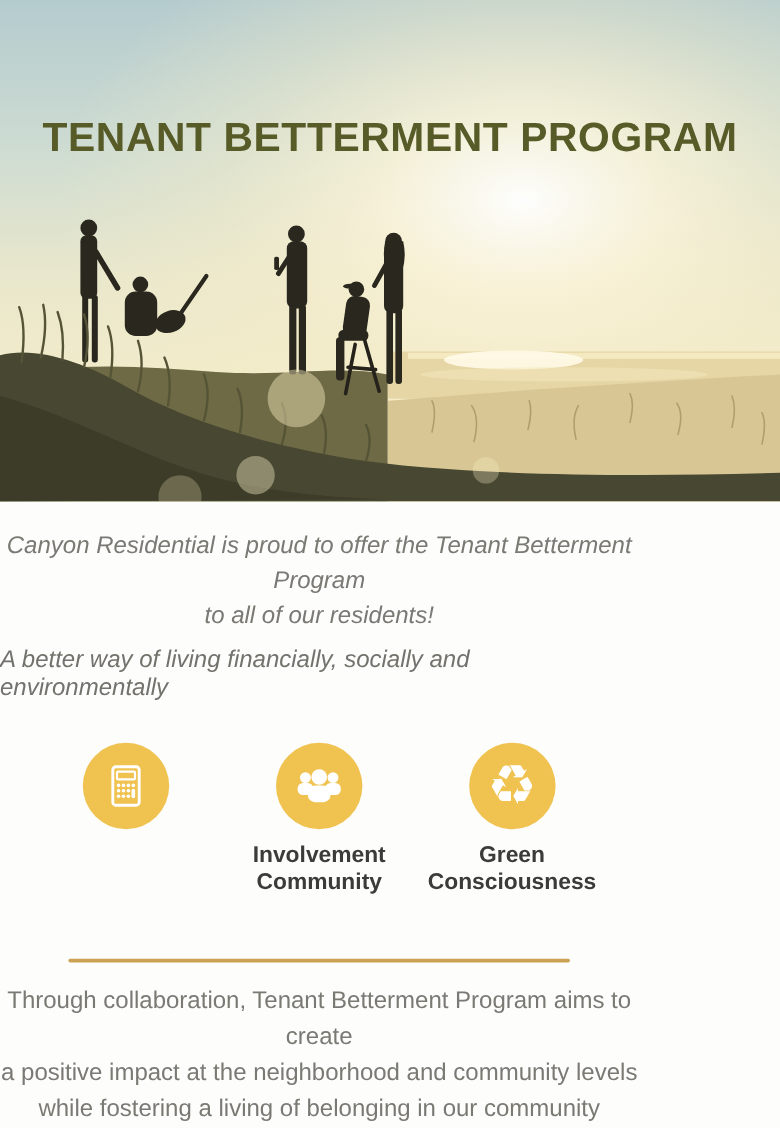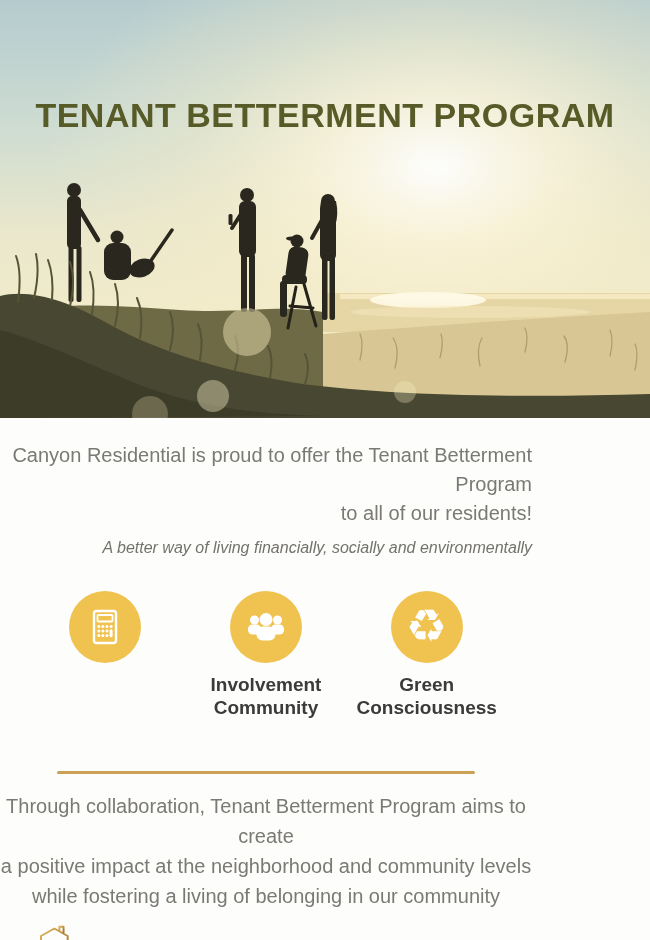--- a/index.html
+++ b/index.html
@@ -16,26 +16,26 @@
   .hero svg{display:block;}
   .title{
     position:absolute;top:96px;left:0;width:100%;
     margin:0;text-align:center;
     font-size:34px;font-weight:700;letter-spacing:.5px;
     color:#575b28;
   }
 
   
   .intro{
-    margin-top:23px;text-align:right;
-    font-size:20px;line-height:29px;color:#7a7973;
+    margin-top:23px;text-align:center;
+    font-size:20px;line-height:29px;color:#7a7973;font-style:italic;
   }
   .tagline{
-    margin-top:11px;text-align:right;
-    font-style:italic;font-size:16px;color:#73726c;
+    margin-top:11px;text-align:left;
+    font-style:italic;font-size:20px;color:#73726c;
   }
 
   
   .features{
     display:flex;margin-top:34px;padding:0 25px;
   }
   .feature{flex:1;display:flex;flex-direction:column;align-items:center;}
   .circle{
     width:72px;height:72px;border-radius:50%;
     background:#f0c351;

